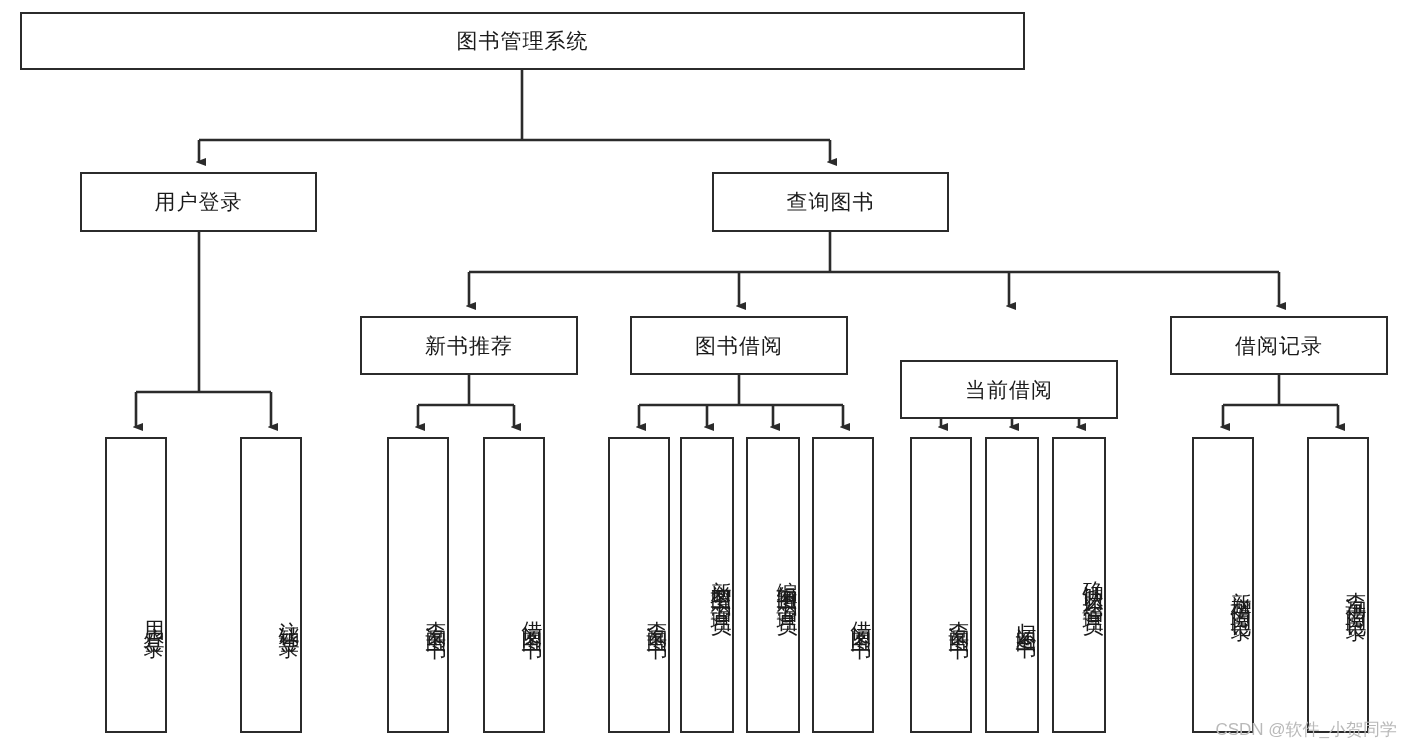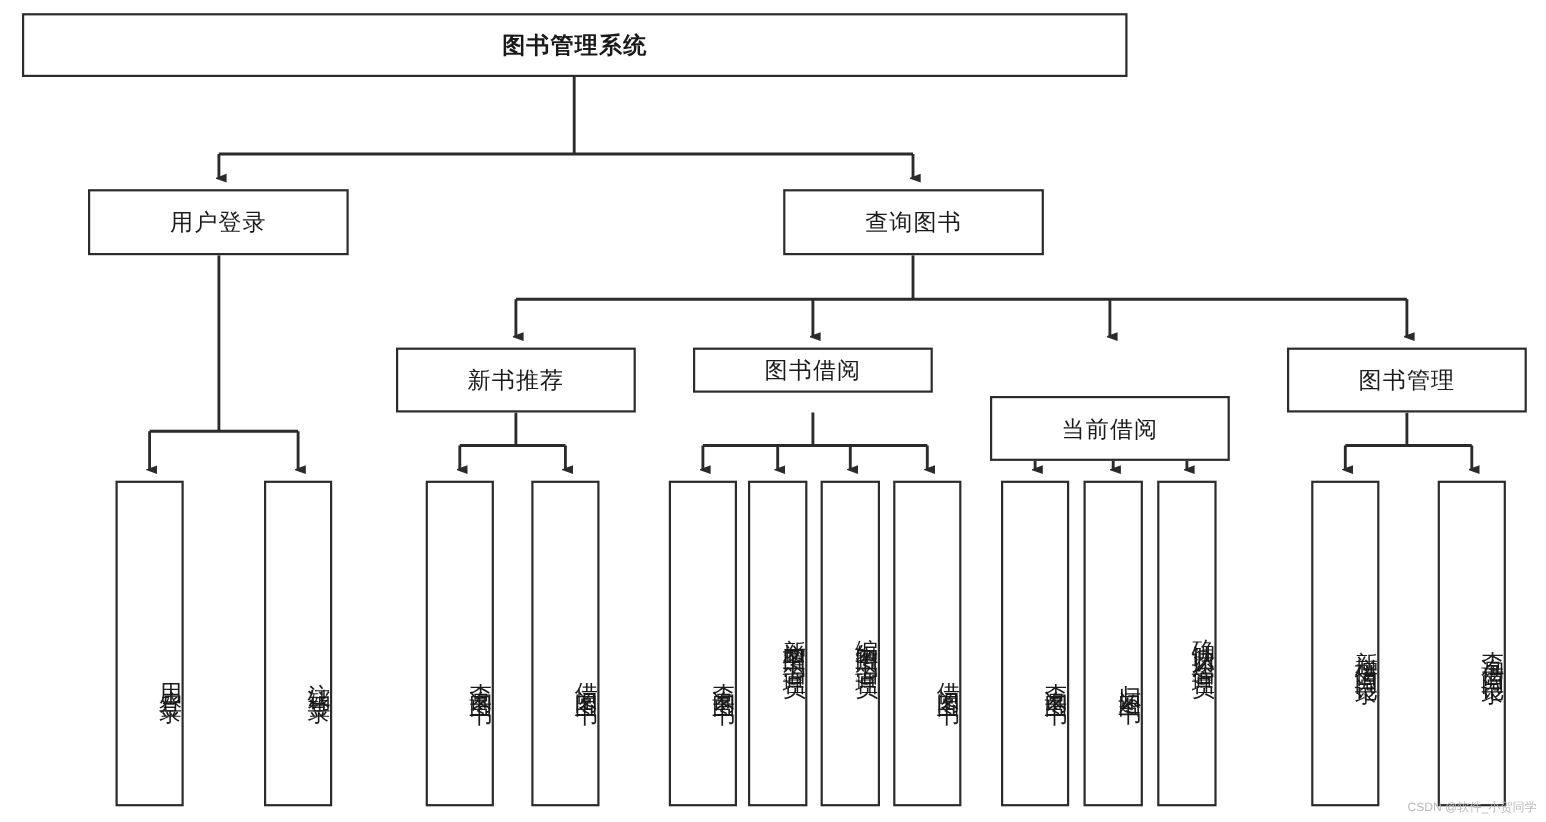--- a/index.html
+++ b/index.html
@@ -53,21 +53,21 @@
     justify-content: center;
   }
   .node-v.narrow {
     letter-spacing: 5px;
     align-items: flex-start;
   }
   .watermark {
     position: absolute;
     right: 8px;
     bottom: 6px;
-    font-size: 11px;
+    font-size: 17px;
     color: #b9b9b9;
     white-space: nowrap;
     z-index: 5;
   }
 </style>
 </head>
 <body>
 
 <div id="canvas">
 
@@ -114,29 +114,29 @@
       <path d="M1012,405 L1012,427" marker-end="url(#arrow)"></path>
       <path d="M1079,405 L1079,427" marker-end="url(#arrow)"></path>
 
       <path d="M1279,375 L1279,405"></path>
       <path d="M1223,405 L1338,405"></path>
       <path d="M1223,405 L1223,427" marker-end="url(#arrow)"></path>
       <path d="M1338,405 L1338,427" marker-end="url(#arrow)"></path>
     </g>
   </svg>
 
-  <div class="node node-h" style="left:20px; top:12px; width:1005px; height:58px;font-weight:bold;">图书管理系统</div>
+  <div class="node node-h" style="left:20px; top:12px; width:1005px; height:58px;">图书管理系统</div>
 
   <div class="node node-h" style="left:80px; top:172px; width:237px; height:60px;">用户登录</div>
   <div class="node node-h" style="left:712px; top:172px; width:237px; height:60px;">查询图书</div>
 
   <div class="node node-h" style="left:360px; top:316px; width:218px; height:59px;">新书推荐</div>
-  <div class="node node-h" style="left:630px; top:316px; width:218px; height:41px;">图书借阅</div>
+  <div class="node node-h" style="left:630px; top:316px; width:218px; height:59px;">图书借阅</div>
   <div class="node node-h" style="left:900px; top:316px; width:218px; height:59px;margin-top:44px;">当前借阅</div>
-  <div class="node node-h" style="left:1170px; top:316px; width:218px; height:59px;">图书管理</div>
+  <div class="node node-h" style="left:1170px; top:316px; width:218px; height:59px;">借阅记录</div>
 
   <div class="node node-v" style="left:105px; top:437px; width:62px; height:296px; padding-top:68px;">用户登录</div>
   <div class="node node-v" style="left:240px; top:437px; width:62px; height:296px; padding-top:68px;">注销登录</div>
 
   <div class="node node-v" style="left:387px; top:437px; width:62px; height:296px; padding-top:68px;">查询图书</div>
   <div class="node node-v" style="left:483px; top:437px; width:62px; height:296px; padding-top:68px;">借阅图书</div>
 
   <div class="node node-v" style="left:608px; top:437px; width:62px; height:296px; padding-top:68px;">查询图书</div>
   <div class="node node-v narrow" style="left:680px; top:437px; width:54px; height:296px; padding-top:8px;">新增图书（管理员）</div>
   <div class="node node-v narrow" style="left:746px; top:437px; width:54px; height:296px; padding-top:8px;">编辑图书（管理员）</div>

